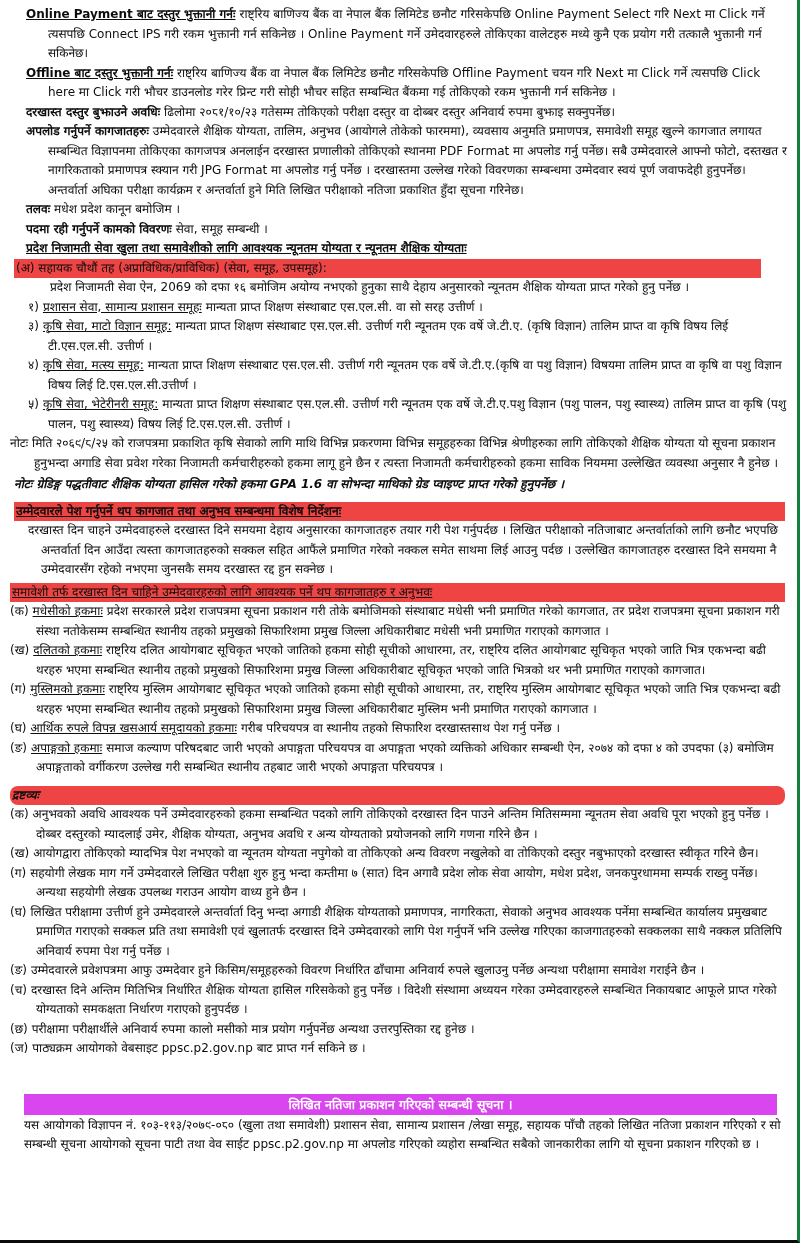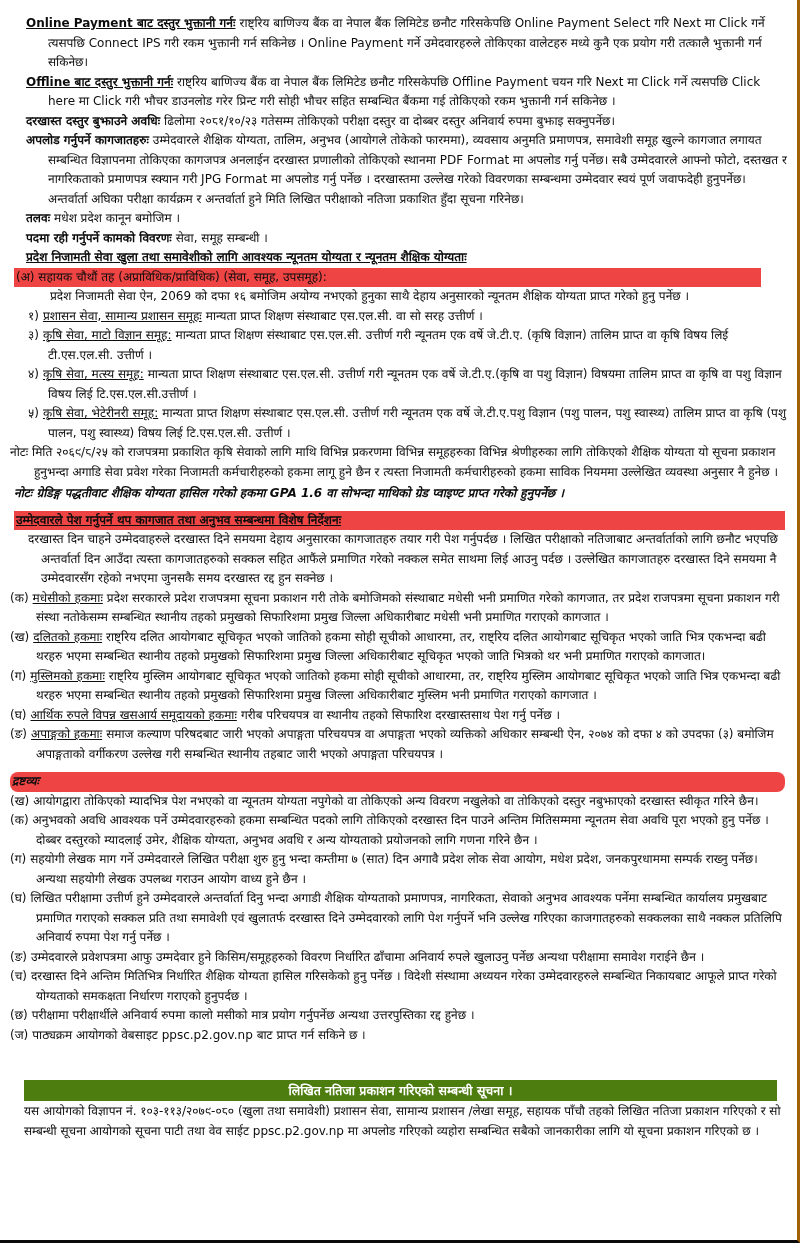--- a/index.html
+++ b/index.html
@@ -1,21 +1,21 @@
 <!DOCTYPE html>
 <html lang="ne"><head>
 <meta charset="utf-8">
 <style>
   html,body{margin:0;padding:0;background:#ffffff;}
   .page{
     position:relative;
     width:800px;height:1243px;
     box-sizing:border-box;
-    padding:14px 10px 0 10px;
-    border-right:3px solid #a16207;
+    padding:5px 10px 0 10px;
+    border-right:3px solid #15803d;
     border-bottom:3px solid #0a0a0a;
     font-family:"DejaVu Sans","Liberation Sans",sans-serif;
     font-size:12px;line-height:19.5px;color:#0d0d0d;
     overflow:hidden;
   }
   p{margin:0;}
   .u{text-decoration:underline;}
   .lead{font-weight:bold;margin-right:4px;}
   .marker{margin-right:4px;}
   .ilead{margin-right:4px;text-decoration:underline;}
@@ -33,21 +33,21 @@
   .sp-head{margin-top:7px;margin-left:4px;margin-right:2px;padding-left:2px;font-weight:bold;text-decoration:underline;}
   .sp-para{margin-left:18px;padding-left:13px;text-indent:-13px;}
   
   .inc-head{margin-top:3px;margin-right:2px;padding-left:2px;text-decoration:underline;}
   .litem{padding-left:26px;text-indent:-26px;}
   
   .rem-head{margin-top:8px;margin-right:2px;padding-left:2px;font-weight:bold;font-style:italic;border-radius:8px;}
   
   .notice-bar{
     margin:35px 10px 1px 14px;
-    background:#4d7c0f;color:#ffffff;
+    background:#d946ef;color:#ffffff;
     font-weight:bold;text-align:center;
     line-height:21px;height:21px;font-size:12.5px;
   }
   .final{margin-left:14px;margin-right:2px;}
 </style>
 </head>
 <body>
 
 <div class="page">
 
@@ -76,31 +76,32 @@
   <p class="qitem"><span class="marker">५)</span><span class="ilead">कृषि सेवा, भेटेरीनरी समूह:</span><span>मान्यता प्राप्त शिक्षण संस्थाबाट एस.एल.सी. उत्तीर्ण गरी न्यूनतम एक वर्षे जे.टी.ए.पशु विज्ञान (पशु पालन, पशु स्वास्थ्य) तालिम प्राप्त वा कृषि (पशु पालन, पशु स्वास्थ्य) विषय लिई टि.एस.एल.सी. उत्तीर्ण ।</span></p>
 
   <p class="note">नोटः मिति २०६९/८/२५ को राजपत्रमा प्रकाशित कृषि सेवाको लागि माथि विभिन्न प्रकरणमा विभिन्न समूहहरुका विभिन्न श्रेणीहरुका लागि तोकिएको शैक्षिक योग्यता यो सूचना प्रकाशन हुनुभन्दा अगाडि सेवा प्रवेश गरेका निजामती कर्मचारीहरुको हकमा लागू हुने छैन र त्यस्ता निजामती कर्मचारीहरुको हकमा साविक नियममा उल्लेखित व्यवस्था अनुसार नै हुनेछ ।</p>
 
   <p class="note-gpa">नोटः ग्रेडिङ्ग पद्धतीवाट शैक्षिक योग्यता हासिल गरेको हकमा GPA 1.6 वा सोभन्दा माथिको ग्रेड प्वाइण्ट प्राप्त गरेको हुनुपर्नेछ ।</p>
 
   <p class="bar sp-head">उम्मेदवारले पेश गर्नुपर्ने थप कागजात तथा अनुभव सम्बन्धमा विशेष निर्देशनः</p>
 
   <p class="sp-para">दरखास्त दिन चाहने उम्मेदवाहरुले दरखास्त दिने समयमा देहाय अनुसारका कागजातहरु तयार गरी पेश गर्नुपर्दछ । लिखित परीक्षाको नतिजाबाट अन्तर्वार्ताको लागि छनौट भएपछि अन्तर्वार्ता दिन आउँदा त्यस्ता कागजातहरुको सक्कल सहित आफैंले प्रमाणित गरेको नक्कल समेत साथमा लिई आउनु पर्दछ । उल्लेखित कागजातहरु दरखास्त दिने समयमा नै उम्मेदवारसँग रहेको नभएमा जुनसकै समय दरखास्त रद्द हुन सक्नेछ ।</p>
 
+  <p class="bar inc-head">समावेशी तर्फ दरखास्त दिन चाहिने उम्मेदवारहरुको लागि आवश्यक पर्ने थप कागजातहरु र अनुभवः</p>
 
   <p class="litem"><span class="marker">(क)</span><span class="ilead">मधेसीको हकमाः</span><span>प्रदेश सरकारले प्रदेश राजपत्रमा सूचना प्रकाशन गरी तोके बमोजिमको संस्थाबाट मधेसी भनी प्रमाणित गरेको कागजात, तर प्रदेश राजपत्रमा सूचना प्रकाशन गरी संस्था नतोकेसम्म सम्बन्धित स्थानीय तहको प्रमुखको सिफारिशमा प्रमुख जिल्ला अधिकारीबाट मधेसी भनी प्रमाणित गराएको कागजात ।</span></p>
   <p class="litem"><span class="marker">(ख)</span><span class="ilead">दलितको हकमाः</span><span>राष्ट्रिय दलित आयोगबाट सूचिकृत भएको जातिको हकमा सोही सूचीको आधारमा, तर, राष्ट्रिय दलित आयोगबाट सूचिकृत भएको जाति भित्र एकभन्दा बढी थरहरु भएमा सम्बन्धित स्थानीय तहको प्रमुखको सिफारिशमा प्रमुख जिल्ला अधिकारीबाट सूचिकृत भएको जाति भित्रको थर भनी प्रमाणित गराएको कागजात।</span></p>
   <p class="litem"><span class="marker">(ग)</span><span class="ilead">मुस्लिमको हकमाः</span><span>राष्ट्रिय मुस्लिम आयोगबाट सूचिकृत भएको जातिको हकमा सोही सूचीको आधारमा, तर, राष्ट्रिय मुस्लिम आयोगबाट सूचिकृत भएको जाति भित्र एकभन्दा बढी थरहरु भएमा सम्बन्धित स्थानीय तहको प्रमुखको सिफारिशमा प्रमुख जिल्ला अधिकारीबाट मुस्लिम भनी प्रमाणित गराएको कागजात ।</span></p>
   <p class="litem"><span class="marker">(घ)</span><span class="ilead">आर्थिक रुपले विपन्न खसआर्य समूदायको हकमाः</span><span>गरीब परिचयपत्र वा स्थानीय तहको सिफारिश दरखास्तसाथ पेश गर्नु पर्नेछ ।</span></p>
   <p class="litem"><span class="marker">(ङ)</span><span class="ilead">अपाङ्गको हकमाः</span><span>समाज कल्याण परिषदबाट जारी भएको अपाङ्गता परिचयपत्र वा अपाङ्गता भएको व्यक्तिको अधिकार सम्बन्धी ऐन, २०७४ को दफा ४ को उपदफा (३) बमोजिम अपाङ्गताको वर्गीकरण उल्लेख गरी सम्बन्धित स्थानीय तहबाट जारी भएको अपाङ्गता परिचयपत्र ।</span></p>
 
   <p class="bar rem-head">द्रष्टव्यः</p>
 
+  <p class="litem"><span class="marker">(क)</span><span>अनुभवको अवधि आवश्यक पर्ने उम्मेदवारहरुको हकमा सम्बन्धित पदको लागि तोकिएको दरखास्त दिन पाउने अन्तिम मितिसम्ममा न्यूनतम सेवा अवधि पूरा भएको हुनु पर्नेछ । दोब्बर दस्तुरको म्यादलाई उमेर, शैक्षिक योग्यता, अनुभव अवधि र अन्य योग्यताको प्रयोजनको लागि गणना गरिने छैन ।</span></p>
   <p class="litem"><span class="marker">(ख)</span><span>आयोगद्वारा तोकिएको म्यादभित्र पेश नभएको वा न्यूनतम योग्यता नपुगेको वा तोकिएको अन्य विवरण नखुलेको वा तोकिएको दस्तुर नबुझाएको दरखास्त स्वीकृत गरिने छैन।</span></p>
-  <p class="litem"><span class="marker">(क)</span><span>अनुभवको अवधि आवश्यक पर्ने उम्मेदवारहरुको हकमा सम्बन्धित पदको लागि तोकिएको दरखास्त दिन पाउने अन्तिम मितिसम्ममा न्यूनतम सेवा अवधि पूरा भएको हुनु पर्नेछ । दोब्बर दस्तुरको म्यादलाई उमेर, शैक्षिक योग्यता, अनुभव अवधि र अन्य योग्यताको प्रयोजनको लागि गणना गरिने छैन ।</span></p>
   <p class="litem"><span class="marker">(ग)</span><span>सहयोगी लेखक माग गर्ने उम्मेदवारले लिखित परीक्षा शुरु हुनु भन्दा कम्तीमा ७ (सात) दिन अगावै प्रदेश लोक सेवा आयोग, मधेश प्रदेश, जनकपुरधाममा सम्पर्क राख्नु पर्नेछ। अन्यथा सहयोगी लेखक उपलब्ध गराउन आयोग वाध्य हुने छैन ।</span></p>
   <p class="litem"><span class="marker">(घ)</span><span>लिखित परीक्षामा उत्तीर्ण हुने उम्मेदवारले अन्तर्वार्ता दिनु भन्दा अगाडी शैक्षिक योग्यताको प्रमाणपत्र, नागरिकता, सेवाको अनुभव आवश्यक पर्नेमा सम्बन्धित कार्यालय प्रमुखबाट प्रमाणित गराएको सक्कल प्रति तथा समावेशी एवं खुलातर्फ दरखास्त दिने उम्मेदवारको लागि पेश गर्नुपर्ने भनि उल्लेख गरिएका काजगातहरुको सक्कलका साथै नक्कल प्रतिलिपि अनिवार्य रुपमा पेश गर्नु पर्नेछ ।</span></p>
   <p class="litem"><span class="marker">(ङ)</span><span>उम्मेदवारले प्रवेशपत्रमा आफु उम्मदेवार हुने किसिम/समूहहरुको विवरण निर्धारित ढाँचामा अनिवार्य रुपले खुलाउनु पर्नेछ अन्यथा परीक्षामा समावेश गराईने छैन ।</span></p>
   <p class="litem"><span class="marker">(च)</span><span>दरखास्त दिने अन्तिम मितिभित्र निर्धारित शैक्षिक योग्यता हासिल गरिसकेको हुनु पर्नेछ । विदेशी संस्थामा अध्ययन गरेका उम्मेदवारहरुले सम्बन्धित निकायबाट आफूले प्राप्त गरेको योग्यताको समकक्षता निर्धारण गराएको हुनुपर्दछ ।</span></p>
   <p class="litem"><span class="marker">(छ)</span><span>परीक्षामा परीक्षार्थीले अनिवार्य रुपमा कालो मसीको मात्र प्रयोग गर्नुपर्नेछ अन्यथा उत्तरपुस्तिका रद्द हुनेछ ।</span></p>
   <p class="litem"><span class="marker">(ज)</span><span>पाठ्यक्रम आयोगको वेबसाइट ppsc.p2.gov.np बाट प्राप्त गर्न सकिने छ ।</span></p>
 
   <div class="notice-bar">लिखित नतिजा प्रकाशन गरिएको सम्बन्धी सूचना ।</div>
 
   <p class="final">यस आयोगको विज्ञापन नं. १०३-११३/२०७९-०८० (खुला तथा समावेशी) प्रशासन सेवा, सामान्य प्रशासन /लेखा समूह, सहायक पाँचौ तहको लिखित नतिजा प्रकाशन गरिएको र सो सम्बन्धी सूचना आयोगको सूचना पाटी तथा वेव साईट ppsc.p2.gov.np मा अपलोड गरिएको व्यहोरा सम्बन्धित सबैको जानकारीका लागि यो सूचना प्रकाशन गरिएको छ ।</p>

